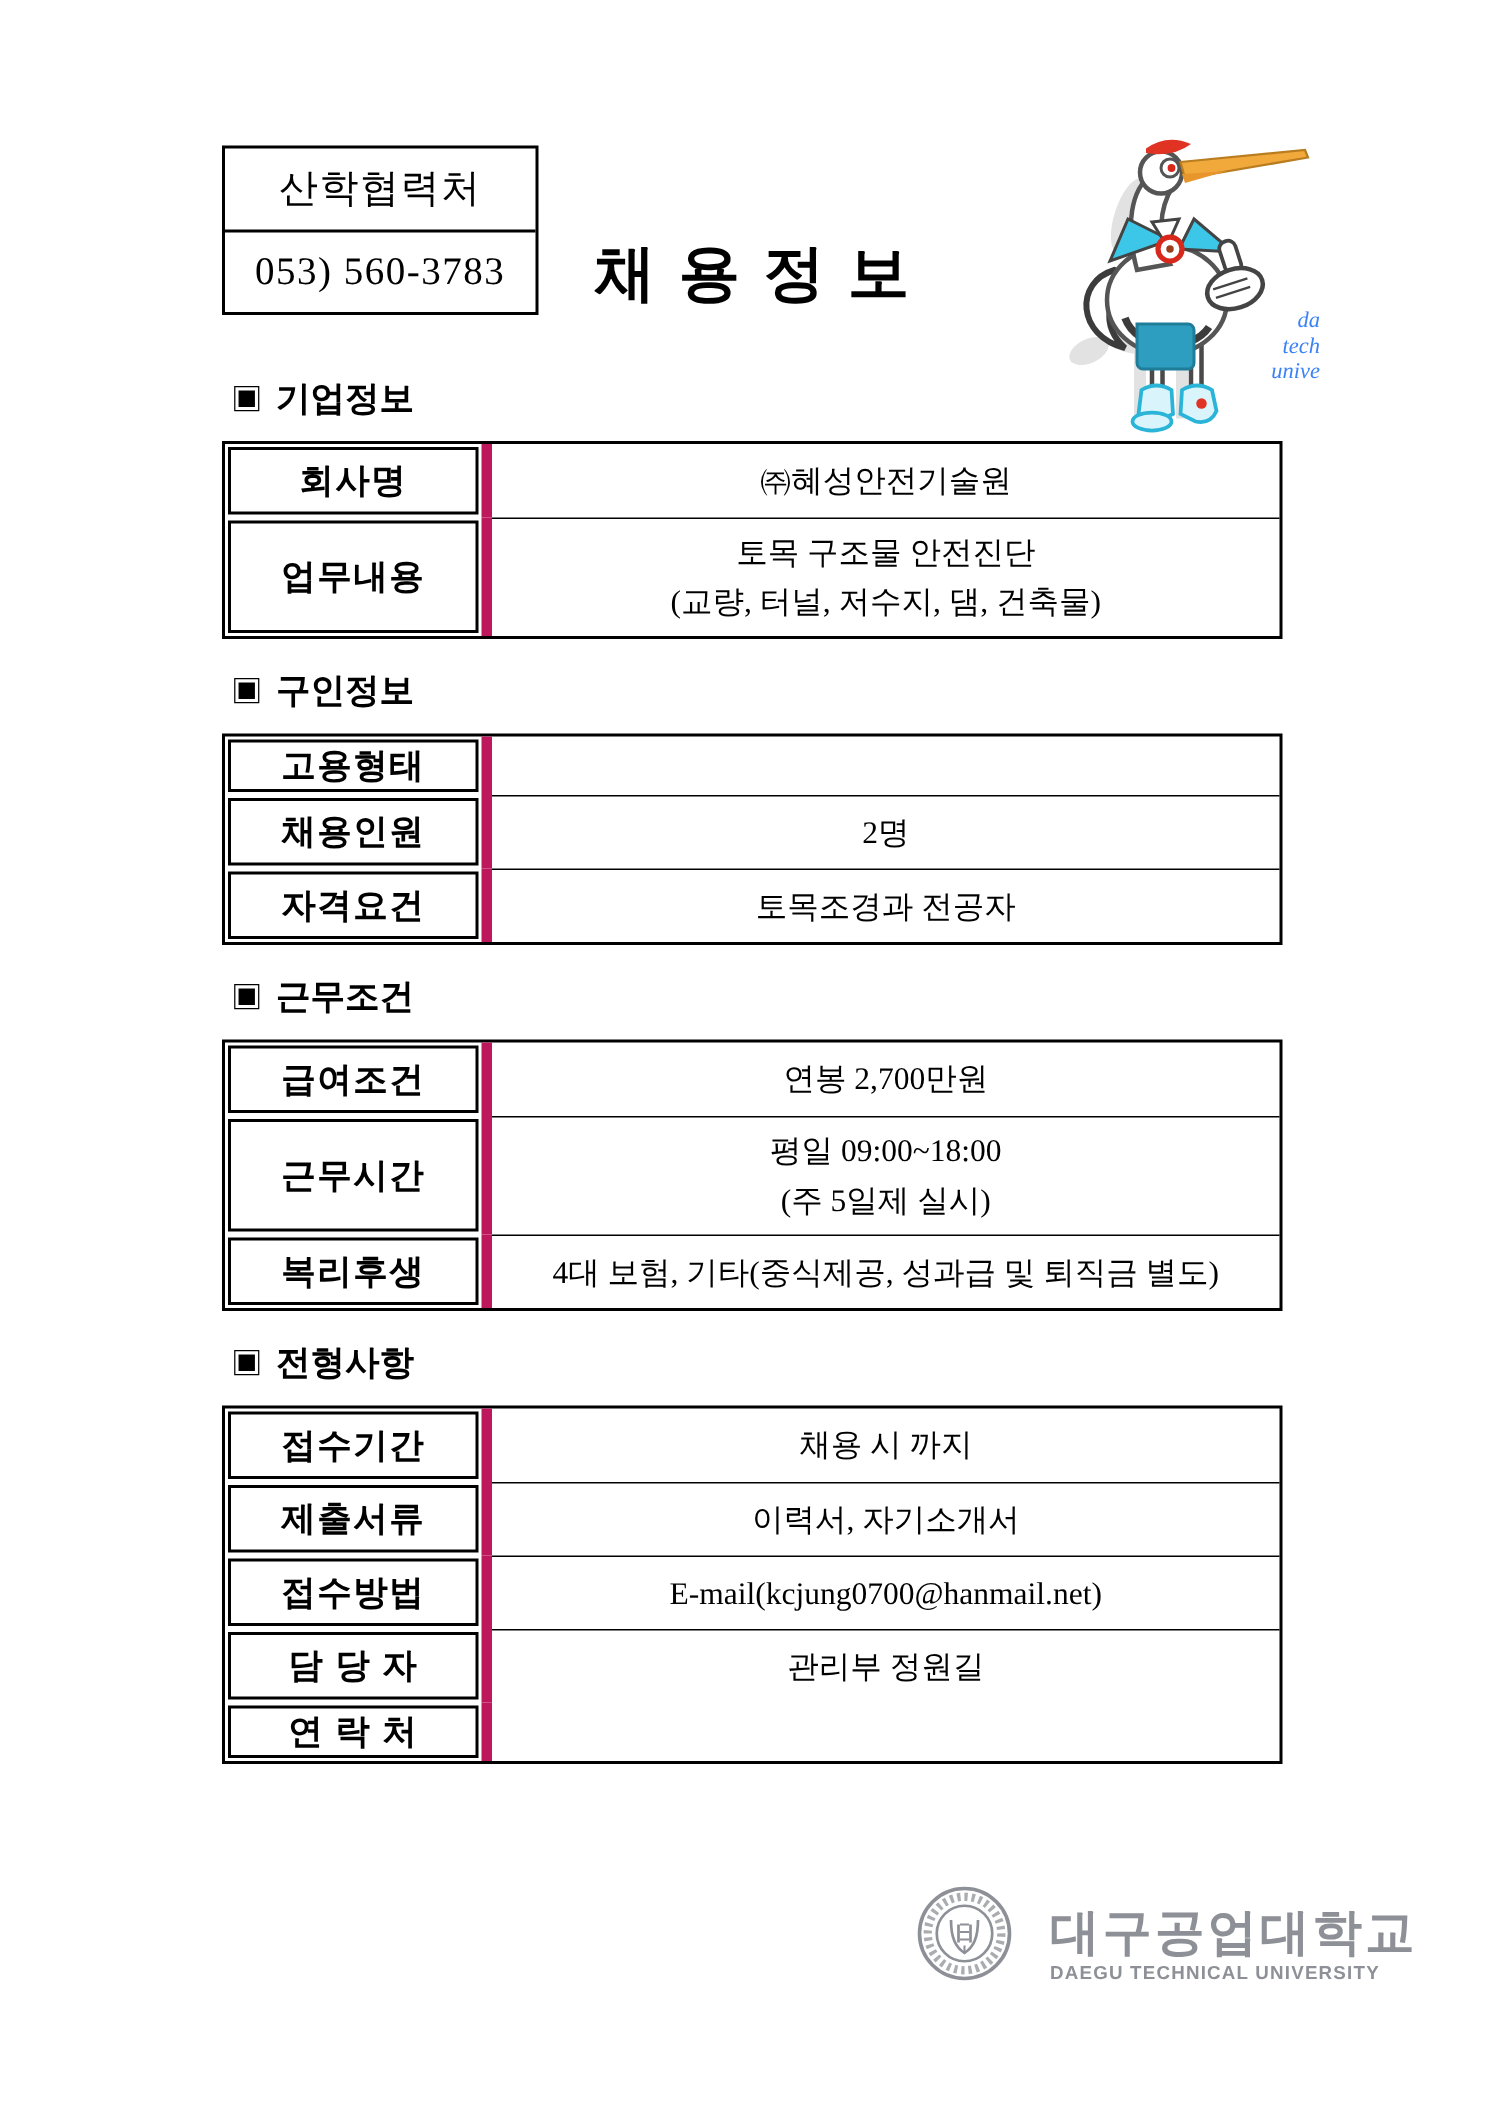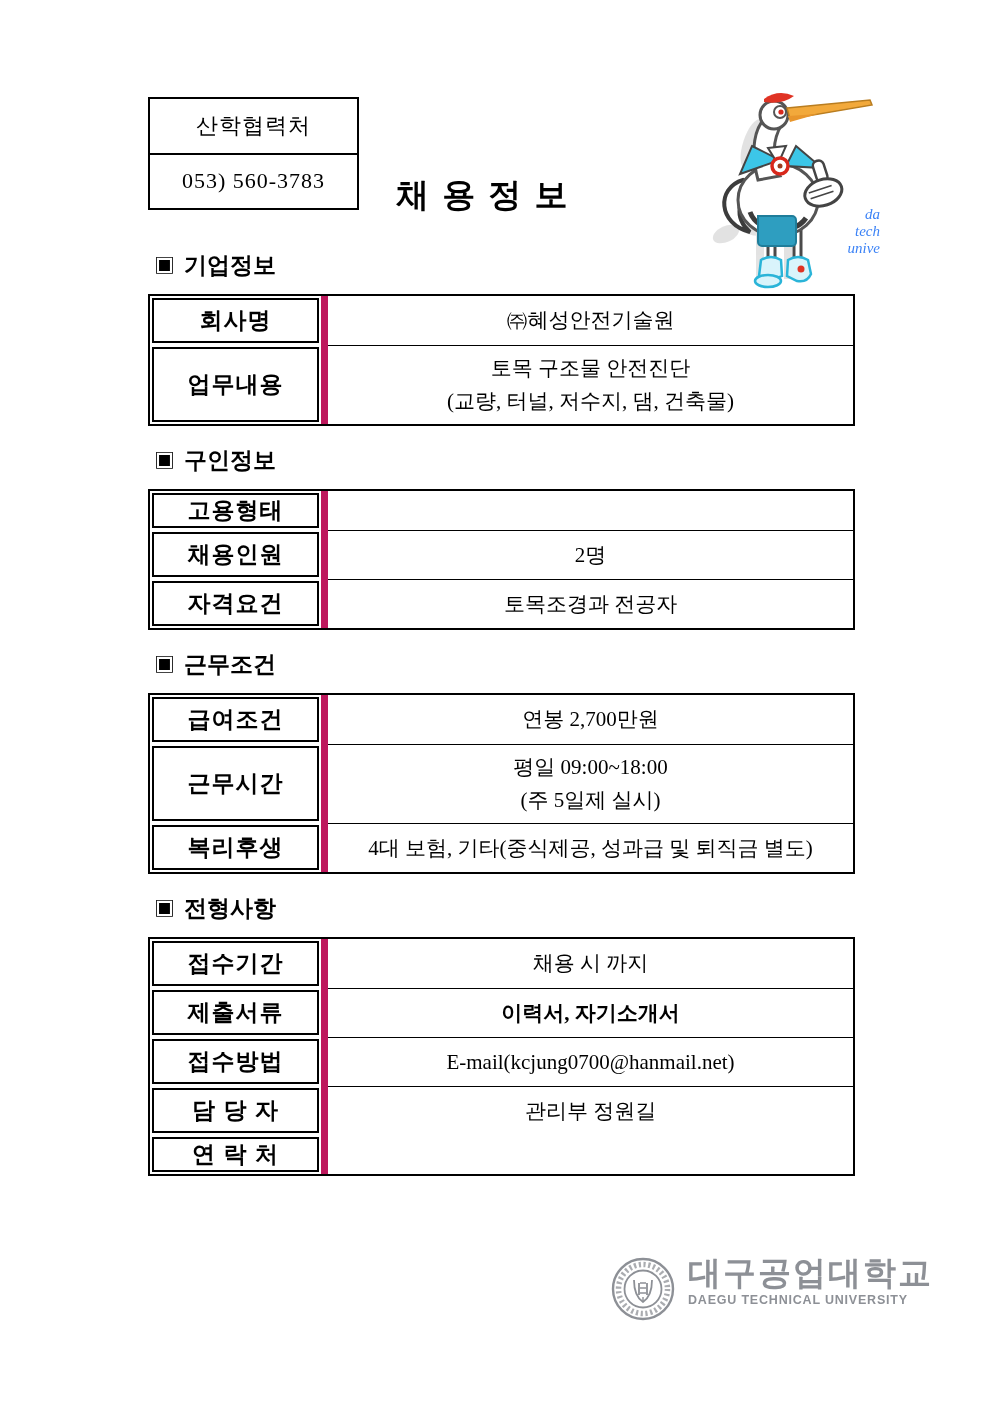--- a/index.html
+++ b/index.html
@@ -7,28 +7,28 @@
   body { font-family:"Liberation Serif", serif; color:#000; }
   .page { position:relative; width:992px; height:1403px; background:#fff; overflow:hidden; }
 
   
   .contact-box {
     position:absolute; left:148px; top:97px; width:211px; height:113px;
     border:2px solid #000; display:flex; flex-direction:column;
   }
   .contact-box .cbx-row {
     flex:1; display:flex; align-items:center; justify-content:center;
-    font-size:22px; letter-spacing:1px;
+    font-size:26px; letter-spacing:1px;
   }
   .contact-box .cbx-row + .cbx-row { border-top:2px solid #000; }
 
   .page-title {
     position:absolute; left:396px; top:155px; width:280px;
     font-family:"Liberation Sans", sans-serif; font-weight:bold;
-    font-size:33px; letter-spacing:2px; white-space:nowrap; color:#000;margin-top:18px;
+    font-size:41px; letter-spacing:2px; white-space:nowrap; color:#000;
   }
 
   .mascot-wrap { position:absolute; left:698px; top:84px; width:190px; height:210px; }
   .mascot-watermark {
     position:absolute; right:8px; top:122px; text-align:right;
     font-family:"Liberation Serif", serif; font-size:15px; line-height:17px;
     color:#3b82f6; font-style:italic;
   }
 
   
@@ -46,24 +46,24 @@
   .t-label {
     flex:1; border:2px solid #000; display:flex; align-items:center; justify-content:center;
     font-family:"Liberation Sans", sans-serif; font-weight:bold; font-size:23px;
     letter-spacing:1px; white-space:nowrap;
   }
   .t-value {
     flex:1; display:flex; flex-direction:column; align-items:center; justify-content:center;
     font-size:21px; padding:6px 8px; min-height:49px; line-height:33px; text-align:center;
   }
   .t-row + .t-row .t-value { border-top:1px solid #000; }
-  .t-value.v-bold { font-weight:bold; }
+  .t-value.v-bold { font-weight:normal; }
 
   
-  .uni-logo { position:absolute; left:610px; top:1256px; display:flex; align-items:flex-start; }
+  .uni-logo { position:absolute; left:610px; top:1256px; display:flex; align-items:flex-end;gap:12px; }
   .uni-text { margin-left:12px; color:#8d9096; }
   .uni-kr {
     font-family:"Liberation Sans", sans-serif; font-weight:bold; font-size:33px;
     letter-spacing:2px; line-height:34px; white-space:nowrap;
   }
   .uni-en {
     font-family:"Liberation Sans", sans-serif; font-weight:bold; font-size:12.5px;
     letter-spacing:0.8px; margin-top:3px; white-space:nowrap;
   }
 </style>

